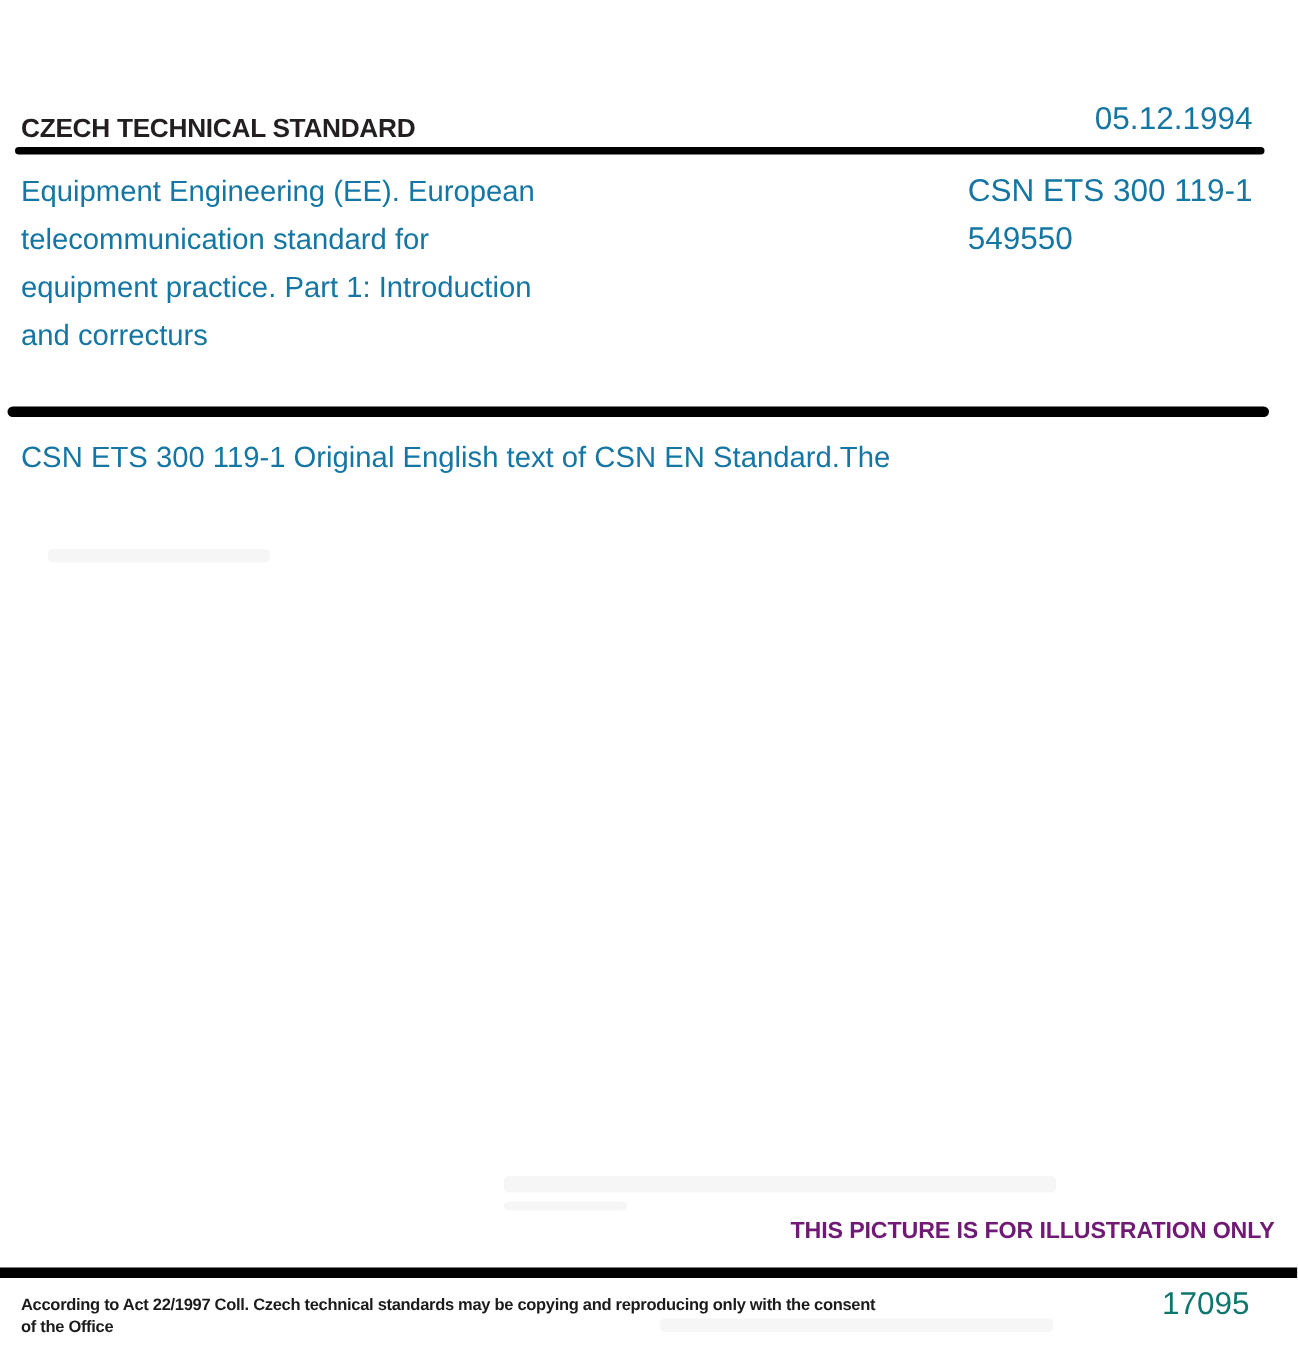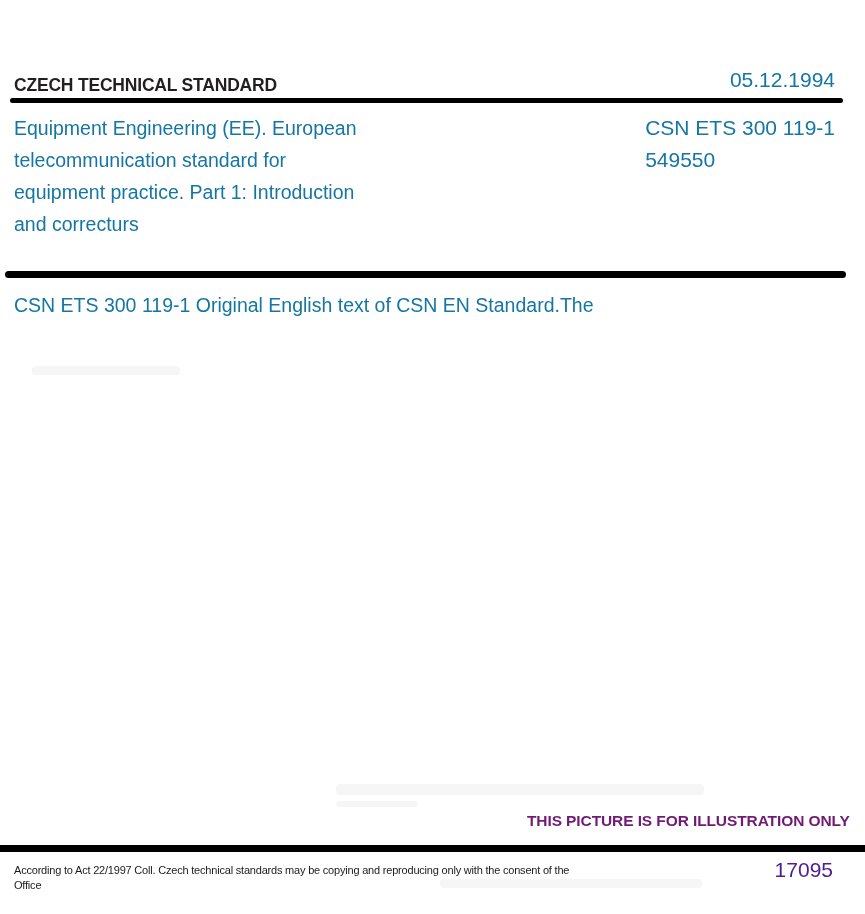--- a/index.html
+++ b/index.html
@@ -119,31 +119,31 @@
     margin-left: 25px;
   }
 
   
   .footer-legal {
     position: absolute;
     left: 14px;
     top: 863px;
     width: 580px;
     font-size: 11px;
-    font-weight: normal;
+    font-weight: bold;
     line-height: 15px;
     letter-spacing: -0.2px;
     color: #1b1b1b;
   }
   .footer-number {
     position: absolute;
     right: 32px;
     top: 858px;
     font-size: 21px;
-    color: #4c1d95;
+    color: #0f766e;
     white-space: nowrap;
   }
 </style>
 </head>
 <body>
 
 <div class="page">
 
   <div class="header-title">CZECH TECHNICAL STANDARD</div>
   <div class="header-date">05.12.1994</div>

